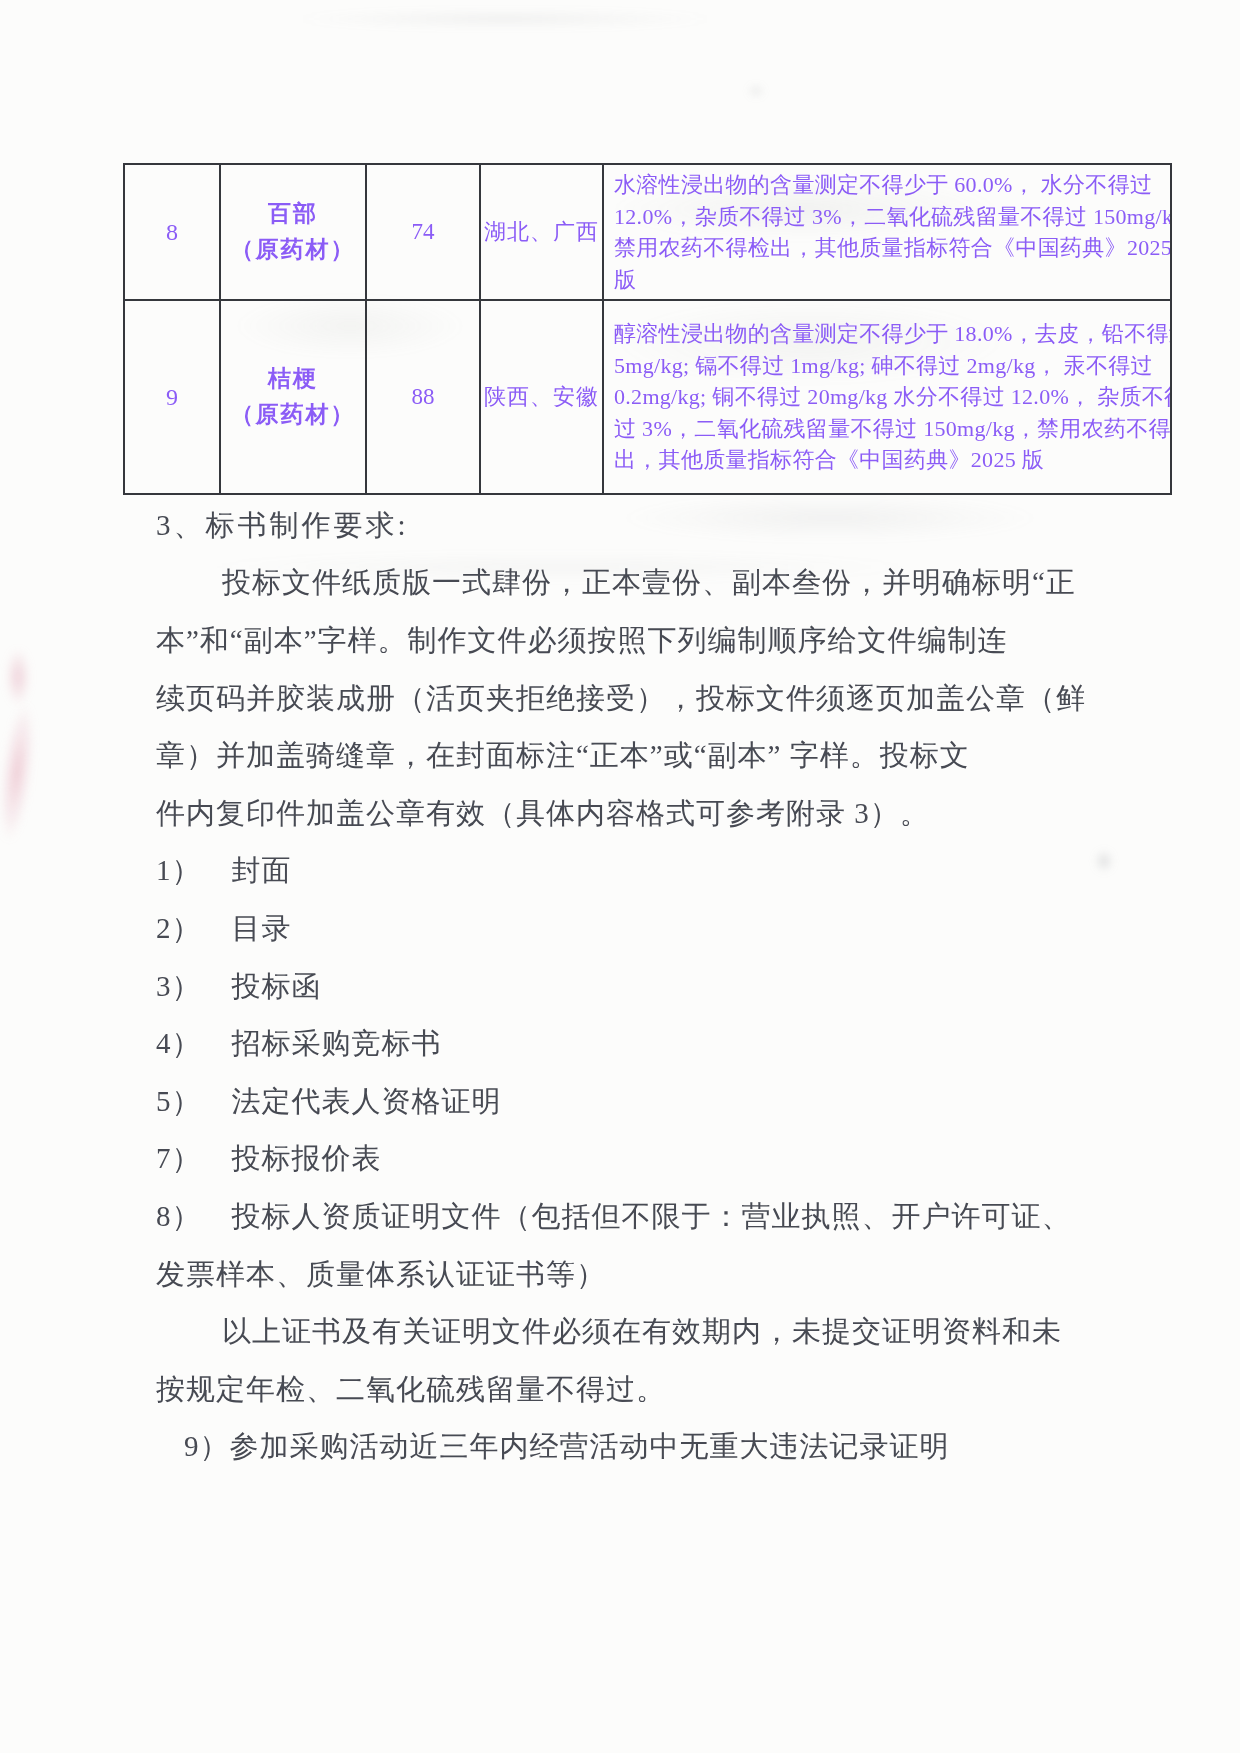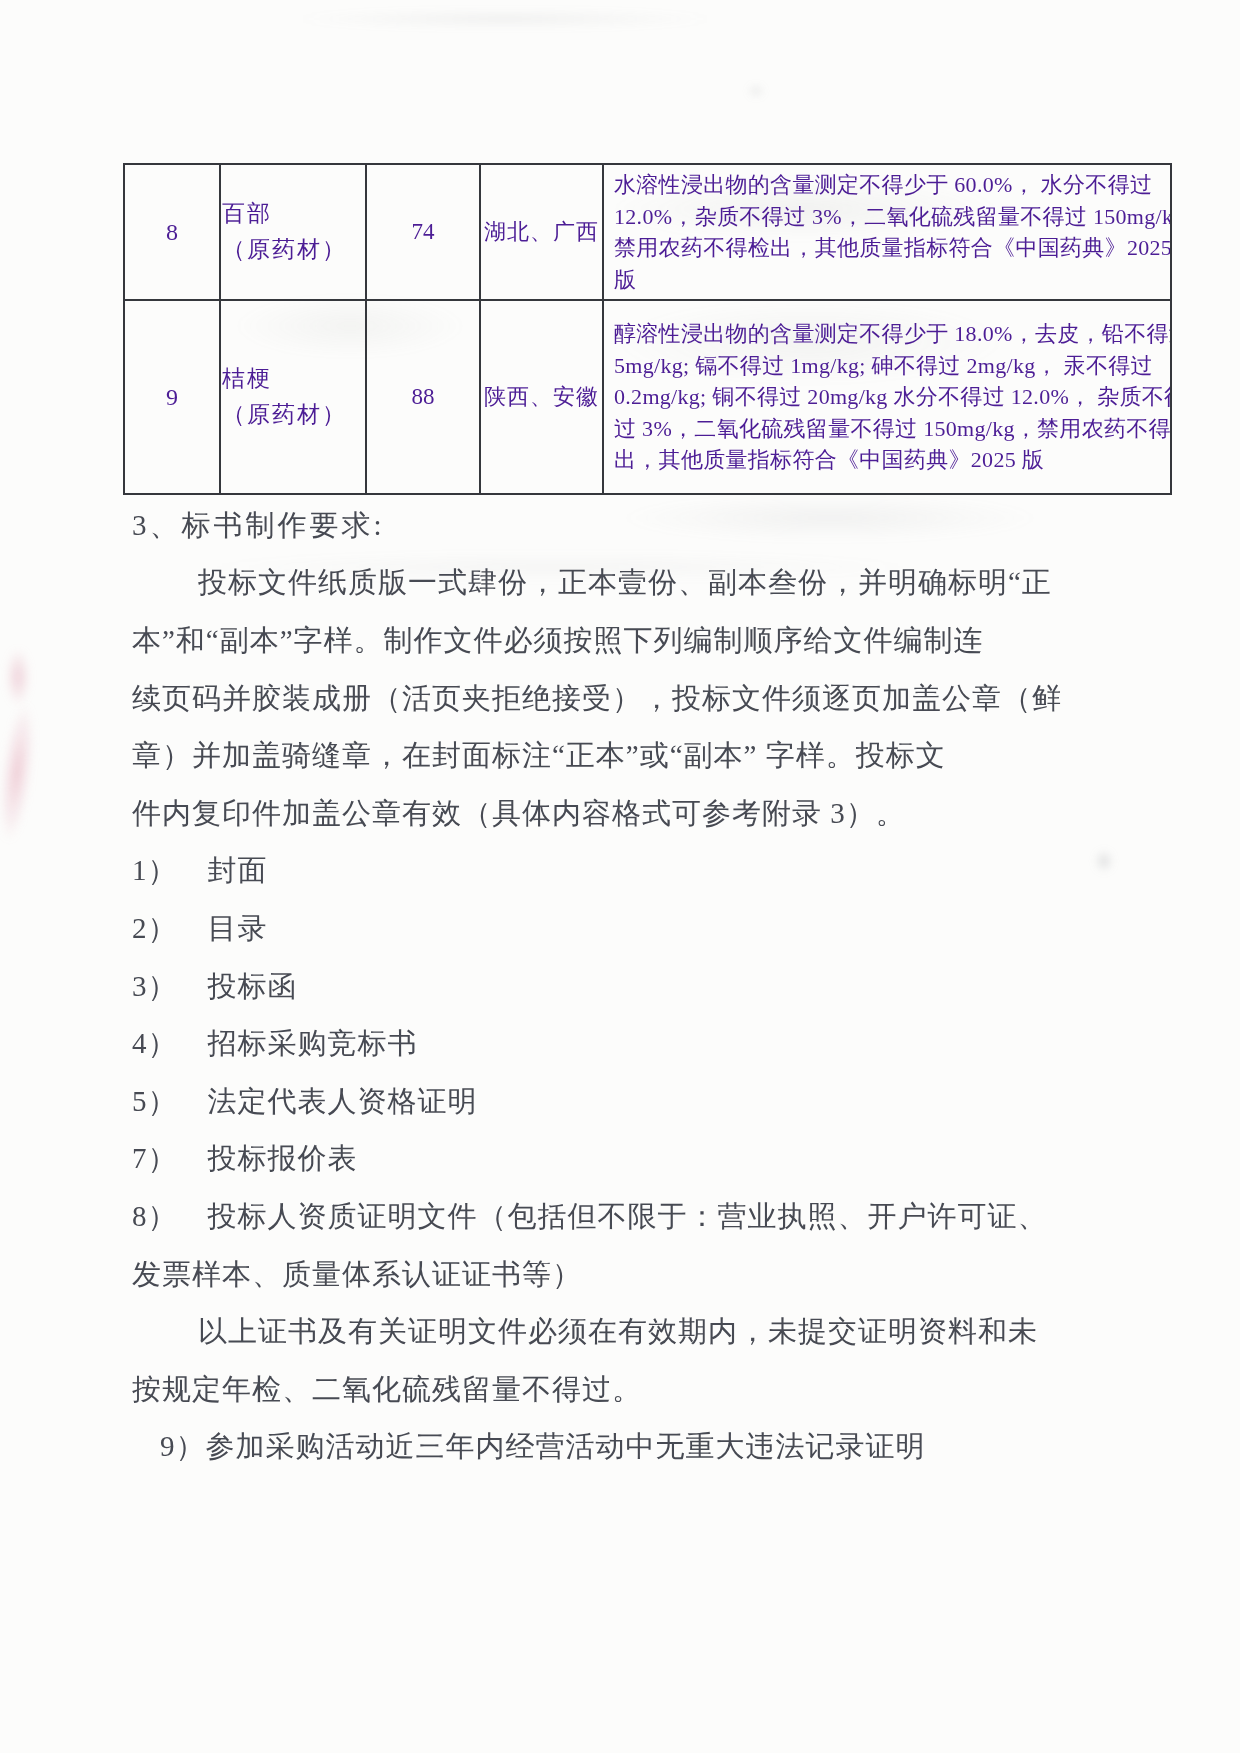--- a/index.html
+++ b/index.html
@@ -18,32 +18,32 @@
   .gray4 { left:235px; top:295px; width:230px; height:62px; background:radial-gradient(closest-side,rgba(140,145,140,.08),transparent); }
   .gray5 { left:615px; top:300px; width:390px; height:84px; background:radial-gradient(closest-side,rgba(140,145,140,.08),transparent); }
   .gray6 { left:620px; top:495px; width:420px; height:46px; background:radial-gradient(closest-side,rgba(135,138,142,.09),transparent); }
   .gray7 { left:200px; top:552px; width:720px; height:30px; background:radial-gradient(closest-side,rgba(135,138,142,.06),transparent); }
   .gray8 { left:1095px;top:850px; width:18px;  height:22px; background:radial-gradient(closest-side,rgba(130,132,138,.28),transparent); }
   .pink1 { left:6px;  top:648px; width:24px; height:58px;  background:radial-gradient(closest-side,rgba(219,141,162,.38),transparent); }
   .pink2 { left:3px;  top:702px; width:28px; height:140px; background:radial-gradient(closest-side,rgba(222,146,168,.45),transparent); transform:rotate(7deg); }
   
   table.spec { position:absolute; left:123px; top:163px; width:1013px;
     border-collapse:collapse; table-layout:fixed; }
-  table.spec td { border:2px solid #35373c; color:#4c1d95; overflow:hidden; }
+  table.spec td { border:2px solid #35373c; color:#8b5cf6; overflow:hidden; }
   td.c-seq    { width:92px;  text-align:center; vertical-align:middle; font-size:24px; }
-  td.c-name   { width:142px; vertical-align:middle; font-size:23px; letter-spacing:2px; }
+  td.c-name   { width:142px; text-align:center; vertical-align:middle; font-size:23px; letter-spacing:2px;font-weight:bold; }
   td.c-name div { line-height:36px; }
   td.c-qty    { width:110px; text-align:center; vertical-align:middle; font-size:23px;margin-top:12px; }
   td.c-origin { width:119px; text-align:center; vertical-align:middle; font-size:22px; letter-spacing:1px; }
   td.c-spec   { width:550px; vertical-align:middle; padding:4px 6px 4px 10px; }
   td.c-spec div { font-size:22px; line-height:31.5px; letter-spacing:.3px; white-space:pre; }
   tr.r8 { height:125px; }
   tr.r9 { height:194px; }
   
-  .body-text { position:absolute; left:132px; top:497px; width:930px; }
+  .body-text { position:absolute; left:156px; top:497px; width:930px; }
   .bline { height:57.6px; display:flex; align-items:center;
     font-size:29px; letter-spacing:1px; white-space:pre; color:#474a53; }
   .head  { letter-spacing:3px; }
   .ind2  { padding-left:66px; }
   .inds  { padding-left:28px; }
 </style>
 </head>
 <body>
 
 <div class="page">

